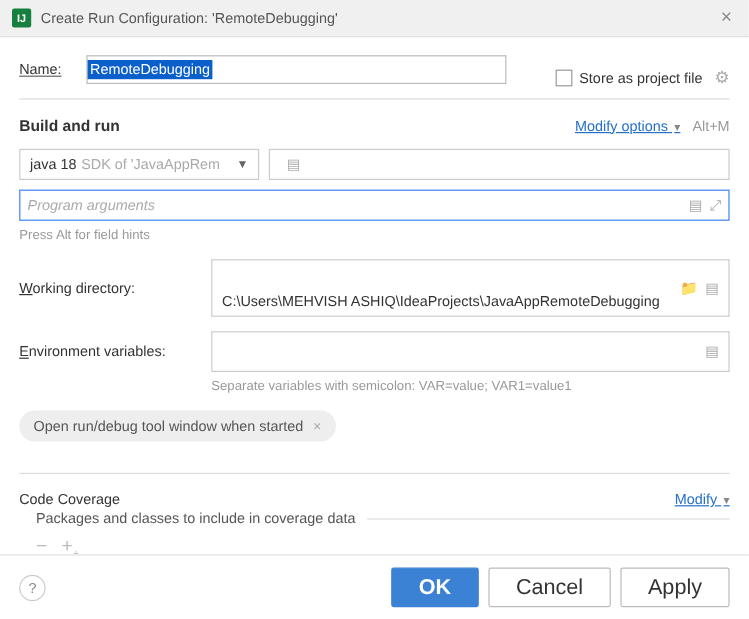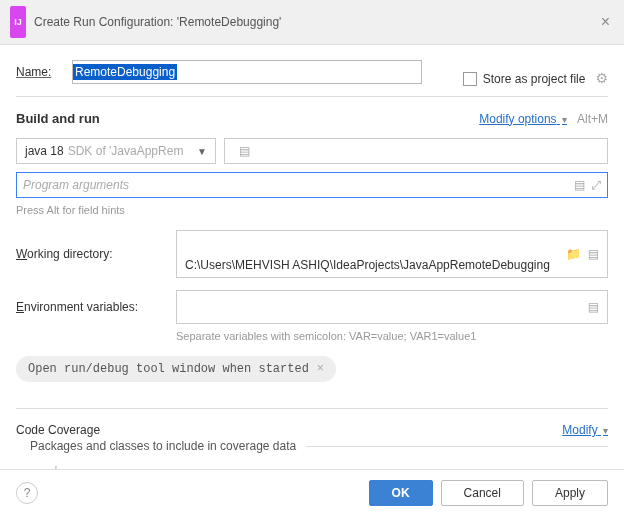--- a/index.html
+++ b/index.html
@@ -1,18 +1,18 @@
 <!DOCTYPE html>
 <html><head>
 <meta charset="utf-8">
 <style>
 * { box-sizing: border-box; margin: 0; padding: 0; }
 body { font-family: -apple-system, BlinkMacSystemFont, "Segoe UI", Arial, sans-serif; font-size: 12px; color: #333; background: #fff; width: 624px; height: 516px; overflow: hidden; }
 .titlebar { display: flex; align-items: center; padding: 6px 10px; background: #f0f0f0; border-bottom: 1px solid #e0e0e0; }
-.app-icon { width: 16px; height: 32px; background: #d946ef; margin-right: 8px; display: flex; align-items: center; justify-content: center; color: #fff; font-size: 9px; font-weight: bold; border-radius: 2px; }
+.app-icon { width: 16px; height: 16px; background: #15803d; margin-right: 8px; display: flex; align-items: center; justify-content: center; color: #fff; font-size: 9px; font-weight: bold; border-radius: 2px; }
 .title-text { flex: 1; color: #555; }
 .close-x { color: #888; font-size: 16px; cursor: pointer; padding: 0 4px; }
 .content { padding: 12px 16px; }
 .row { display: flex; align-items: center; margin-bottom: 10px; }
 .name-label { width: 56px; text-decoration: underline; text-decoration-color: #666; }
 .name-input { flex: 0 0 350px; border: 1px solid #bbb; padding: 4px 0; font-size: 12px; }
 .name-input .selected { background: #0a5fca; color: #fff; padding: 1px 2px; }
 .store-wrap { margin-left: auto; display: flex; align-items: flex-end; gap: 6px; margin-top: 13px; }
 .checkbox { width: 14px; height: 14px; border: 1px solid #999; background: #fff; }
 .gear { color: #aaa; font-size: 14px; margin-left: 4px; }
@@ -32,30 +32,30 @@
 .end-icon { color: #aaa; font-size: 12px; margin-left: 6px; }
 .args-box { display: flex; align-items: center; border: 1px solid #3b82f6; padding: 5px 6px; background: #fff; margin-bottom: 6px; }
 .placeholder { color: #aaa; font-style: italic; flex: 1; }
 .hint-text { color: #999; font-size: 11px; margin-bottom: 14px; }
 .field-row { display: flex; align-items: center; margin-bottom: 12px; }
 .field-label { width: 160px; }
 .underline-first { text-decoration: underline; }
 .field-input { flex: 1; border: 1px solid #ccc; padding: 5px 8px; display: flex; align-items: center; }
 .field-input .val { flex: 1; margin-top: 22px; }
 .helper { color: #999; font-size: 11px; margin-left: 160px; margin-top: -6px; margin-bottom: 14px; }
-.chip { display: inline-flex; align-items: flex-end; background: #eee; border-radius: 14px; padding: 6px 12px; font-size: 12px; color: #555; margin-bottom: 18px; font-family: Liberation Mono, monospace; }
+.chip { display: inline-flex; align-items: flex-end; background: #eee; border-radius: 14px; padding: 6px 12px; font-size: 12px; color: #555; margin-bottom: 18px; }
 .chip-x { color: #aaa; margin-left: 8px; font-size: 12px; }
 .cc-row { display: flex; align-items: flex-end; margin-bottom: 2px; }
 .cc-sub { margin-left: 14px; color: #555; margin-bottom: 8px; display: flex; align-items: center; }
 .cc-sub-line { flex: 1; border-top: 1px solid #ddd; margin-left: 10px; }
 .cc-btns { margin-left: 14px; display: flex; gap: 12px; color: #bbb; font-size: 16px; }
 .footer { position: absolute; bottom: 0; left: 0; right: 0; display: flex; align-items: center; padding: 10px 16px; border-top: 1px solid #e0e0e0; background: #fff; }
 .help-btn { width: 22px; height: 22px; border: 1px solid #ccc; border-radius: 50%; display: flex; align-items: center; justify-content: center; color: #888; font-size: 12px; }
 .btn-group { margin-left: auto; display: flex; gap: 8px; }
-.btn { padding: 5px 22px; border: 1px solid #bbb; background: #fff; font-size: 12px; border-radius: 2px; cursor: pointer; }
+.btn { padding: 5px 22px; border: 1px solid #bbb; background: #fff; font-size: 18px; border-radius: 2px; cursor: pointer; }
 .btn-primary { background: #3b82d4; border-color: #3b82d4; color: #fff; font-weight: bold; }
 </style>
 </head>
 <body>
 
 <div class="titlebar">
   <div class="app-icon">IJ</div>
   <div class="title-text">Create Run Configuration: 'RemoteDebugging'</div>
   <div class="close-x">×</div>
 </div>

